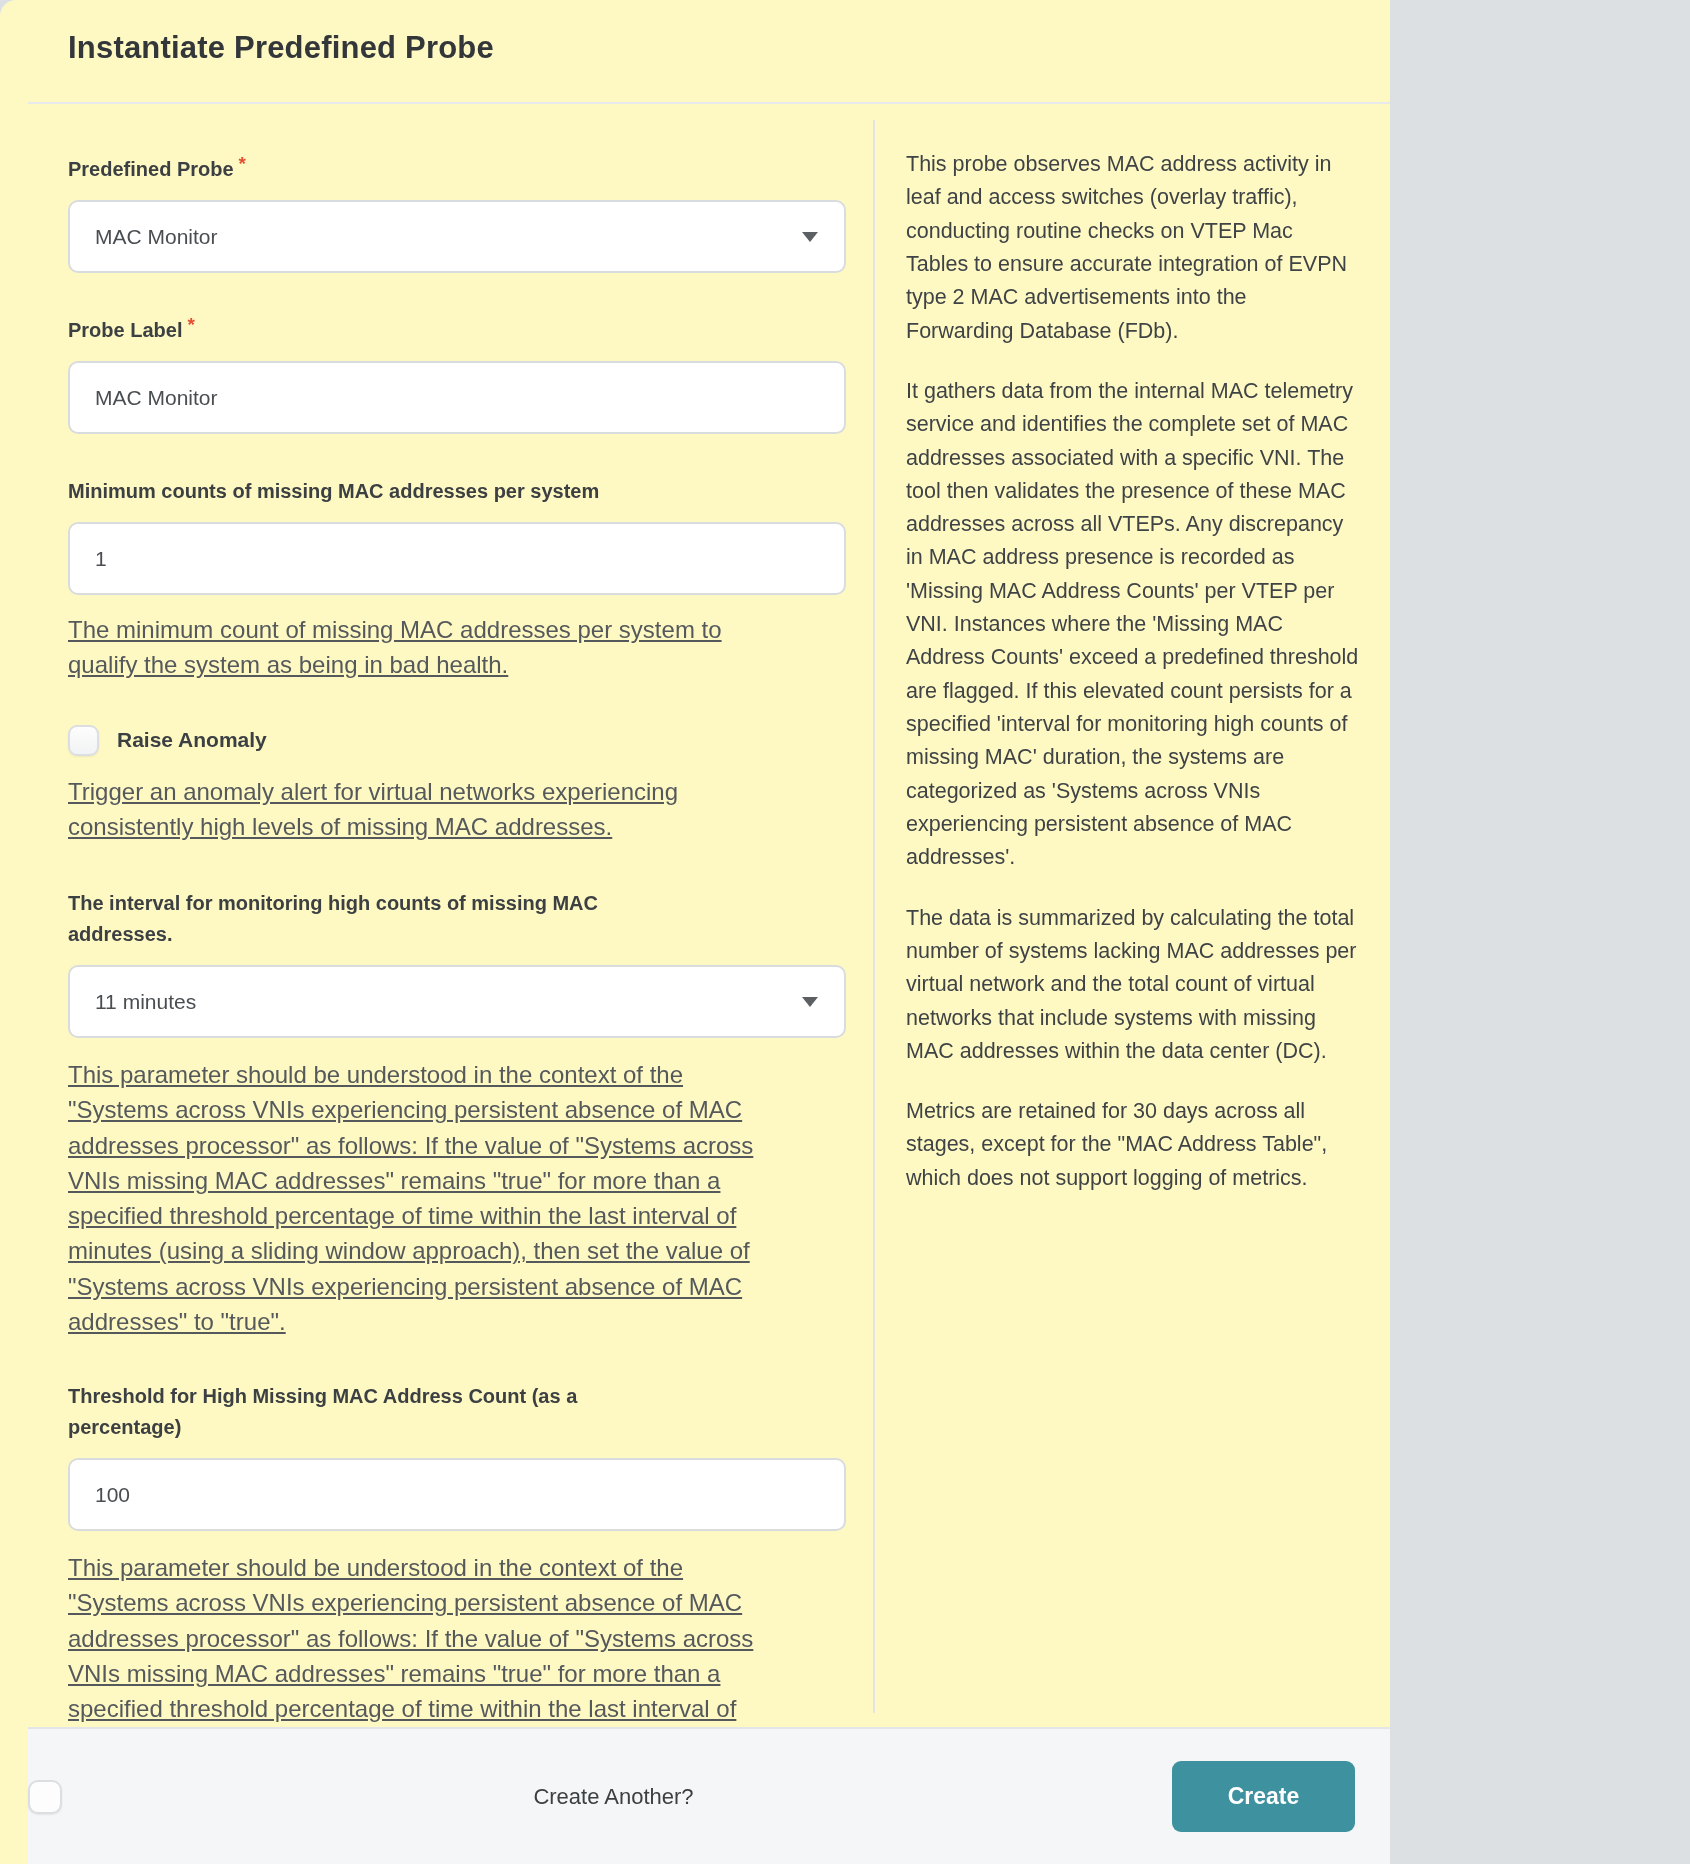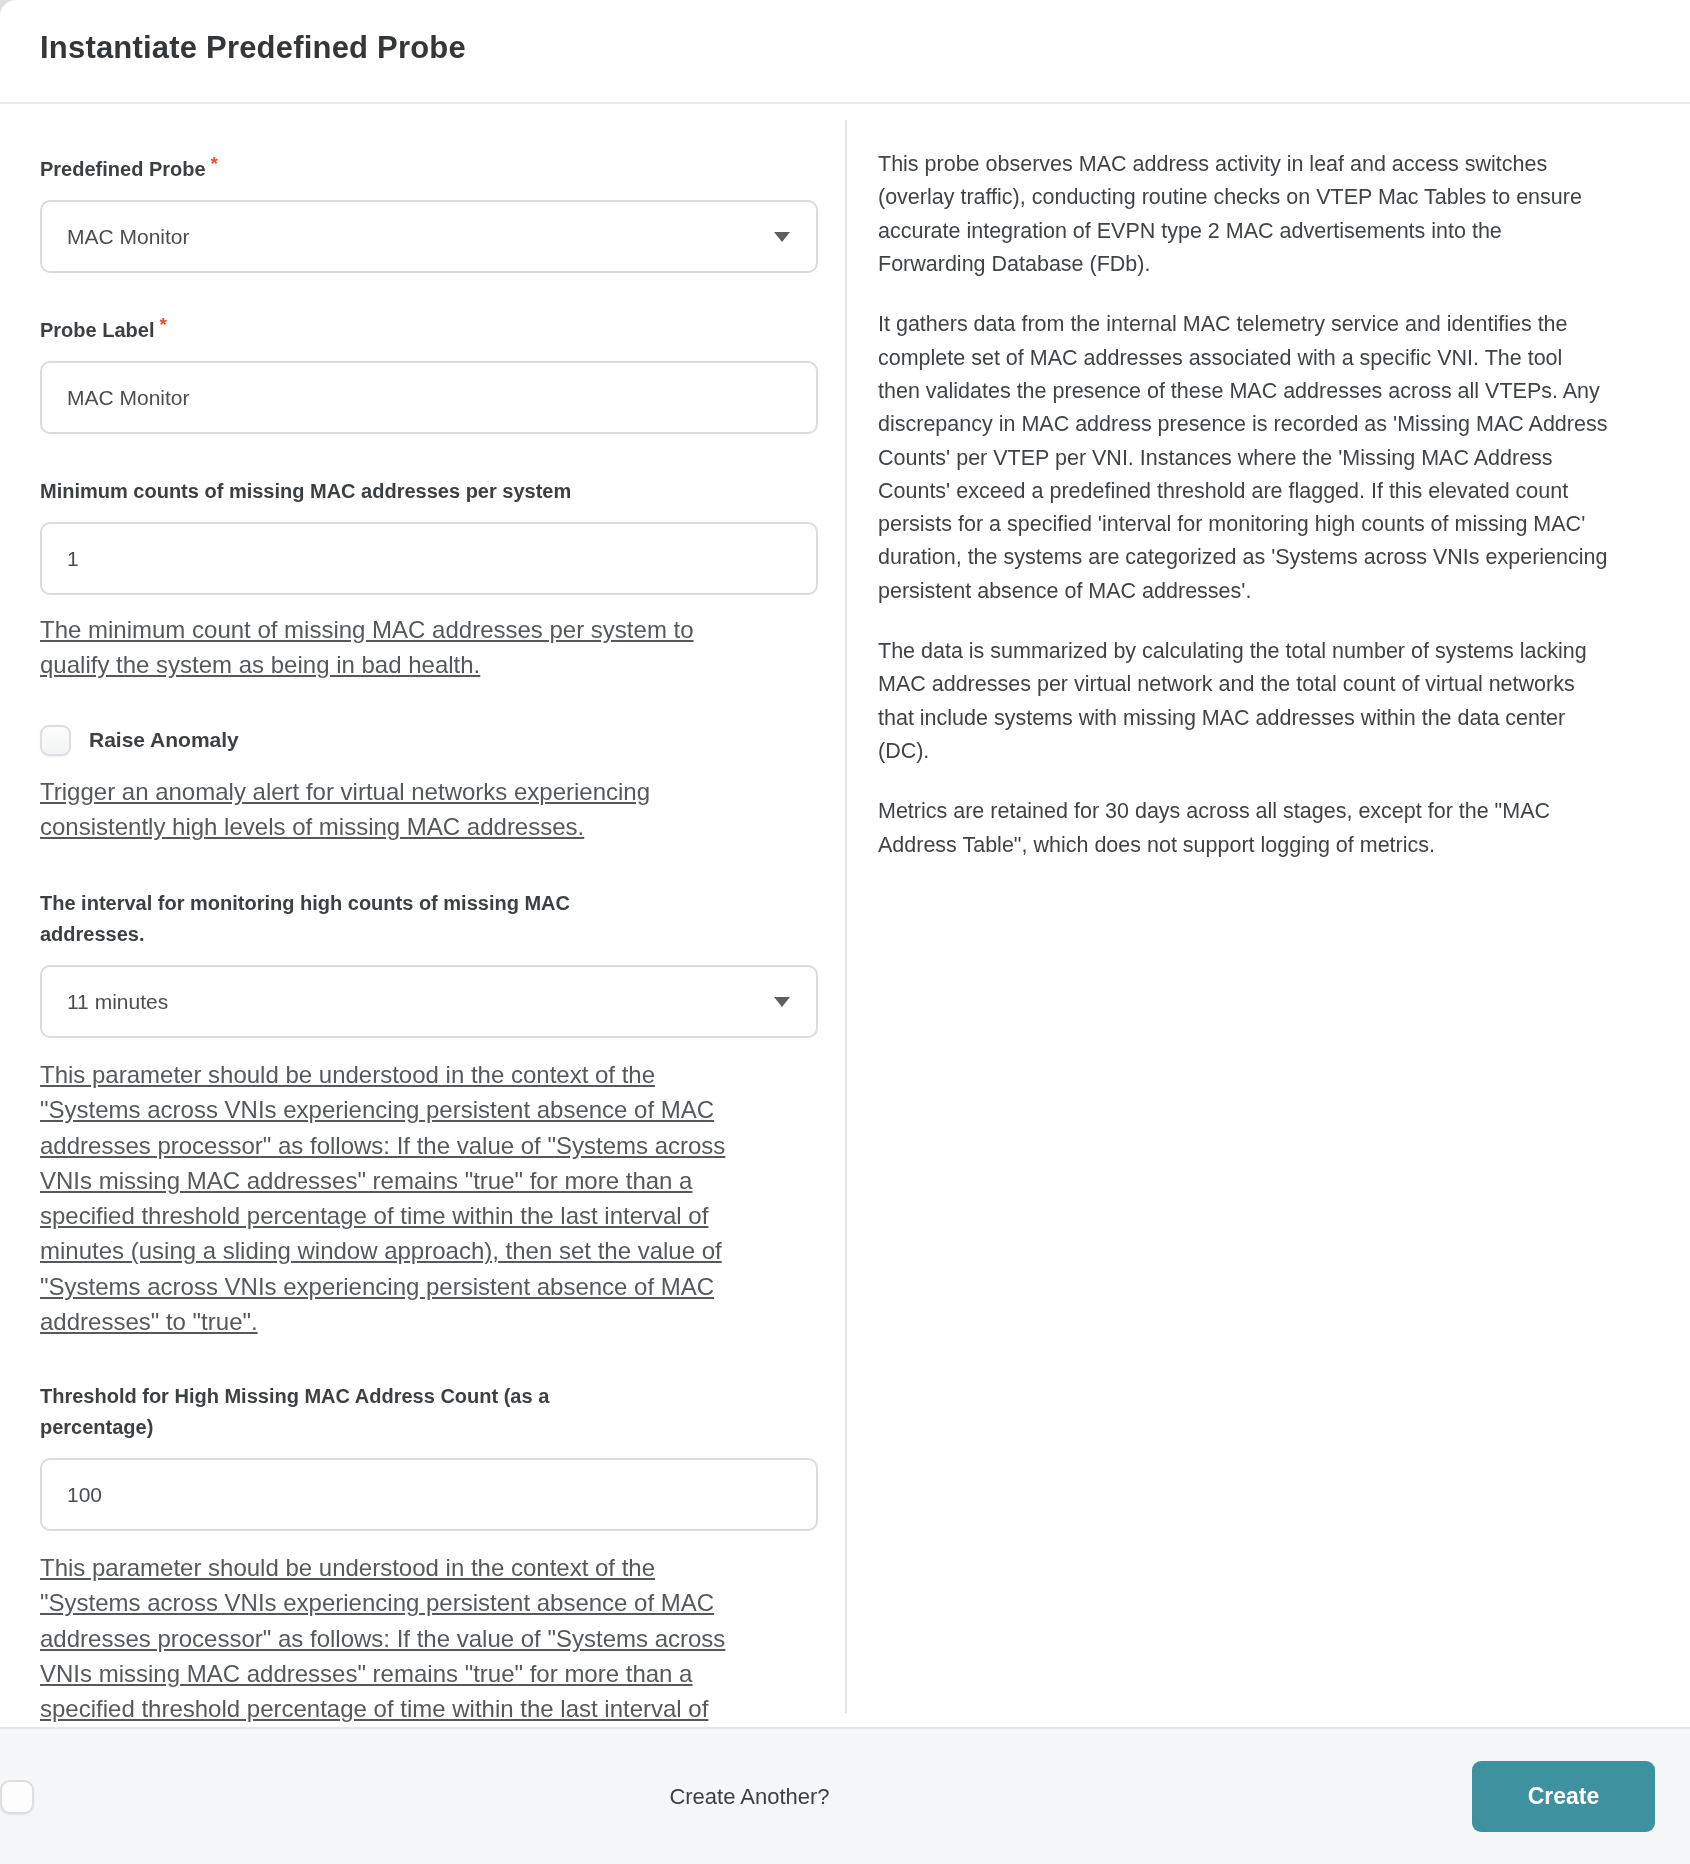--- a/index.html
+++ b/index.html
@@ -4,25 +4,25 @@
 <style>
   * { margin:0; padding:0; box-sizing:border-box; }
   html,body { width:1690px; height:1864px; }
   body {
     font-family:"Liberation Sans", sans-serif;
     background:#dde0e3;
     color:#3c4043;
   }
   .modal {
     position:relative;
-    width:1690px; height:1864px;
-    background:#ffffff;
+    width:1390px; height:1864px;
+    background:#fef9c3;
     border-top-left-radius:16px;
     overflow:hidden;
-    display:flex; flex-direction:column;
+    display:flex; flex-direction:column;padding-left:28px;
   }
   
   .header { padding:30px 40px 36px 40px; border-bottom:2px solid #e7e9eb; }
   .title { font-size:31px; font-weight:700; color:#33373a; letter-spacing:.2px; }
   
   .body { flex:1; display:flex; overflow:hidden; }
   .left-col { width:845px; flex:0 0 845px; padding:50px 27px 20px 40px; }
   .v-divider { width:2px; background:#e2e4e7; margin:16px 0 14px 0; flex:0 0 2px; }
   .right-col { flex:1; padding:44px 30px 20px 31px;border-radius:28px; }
   

